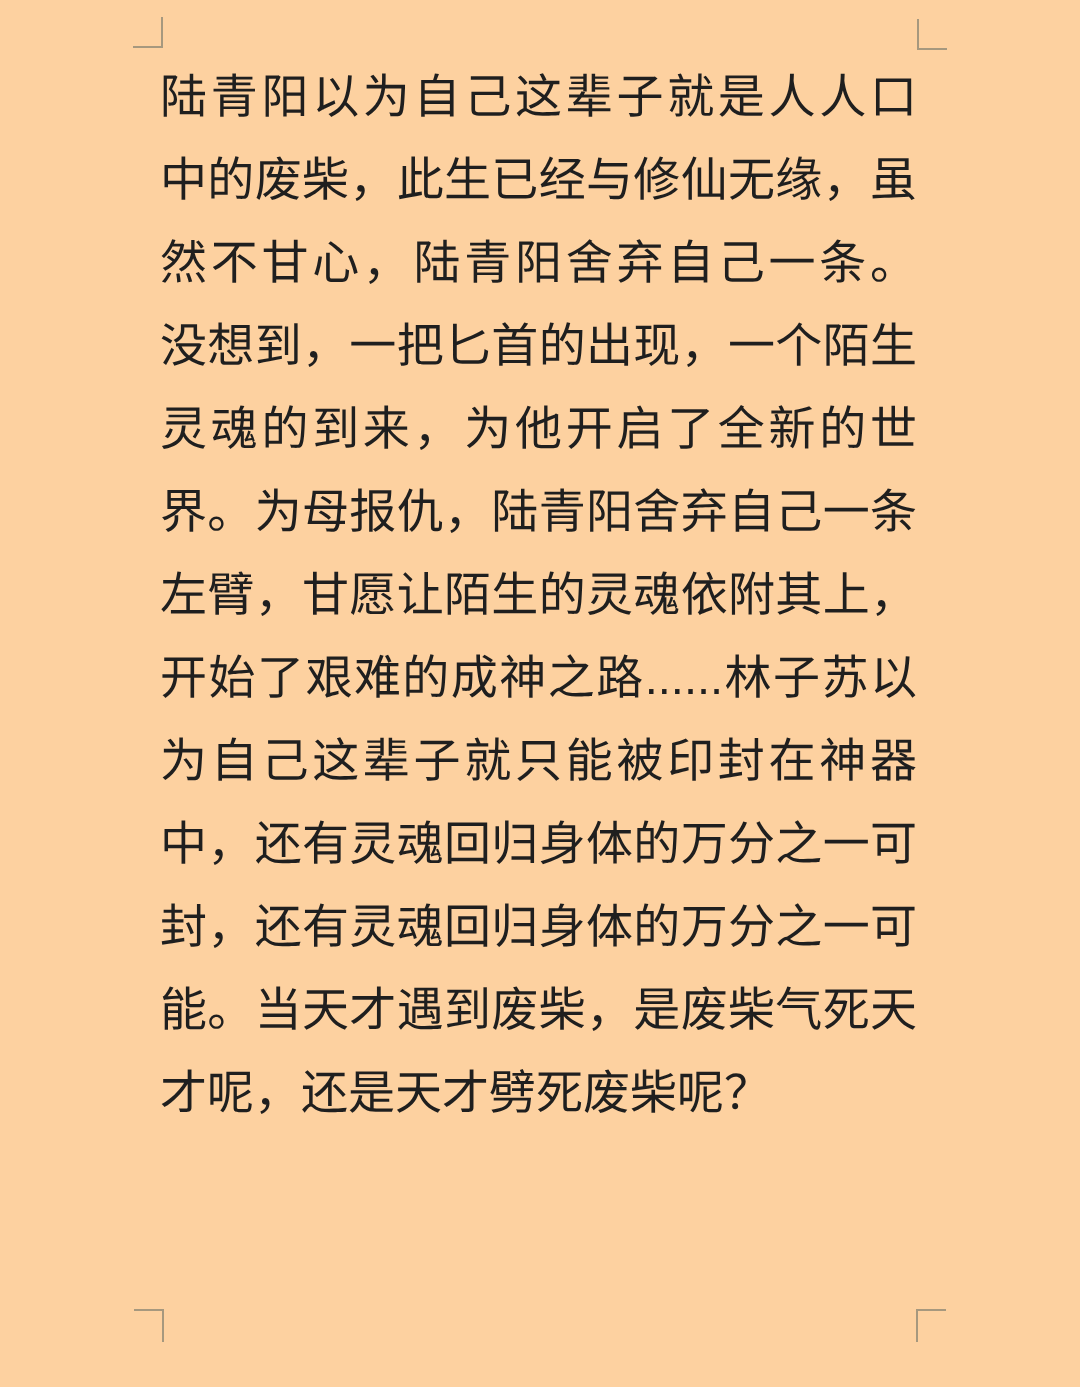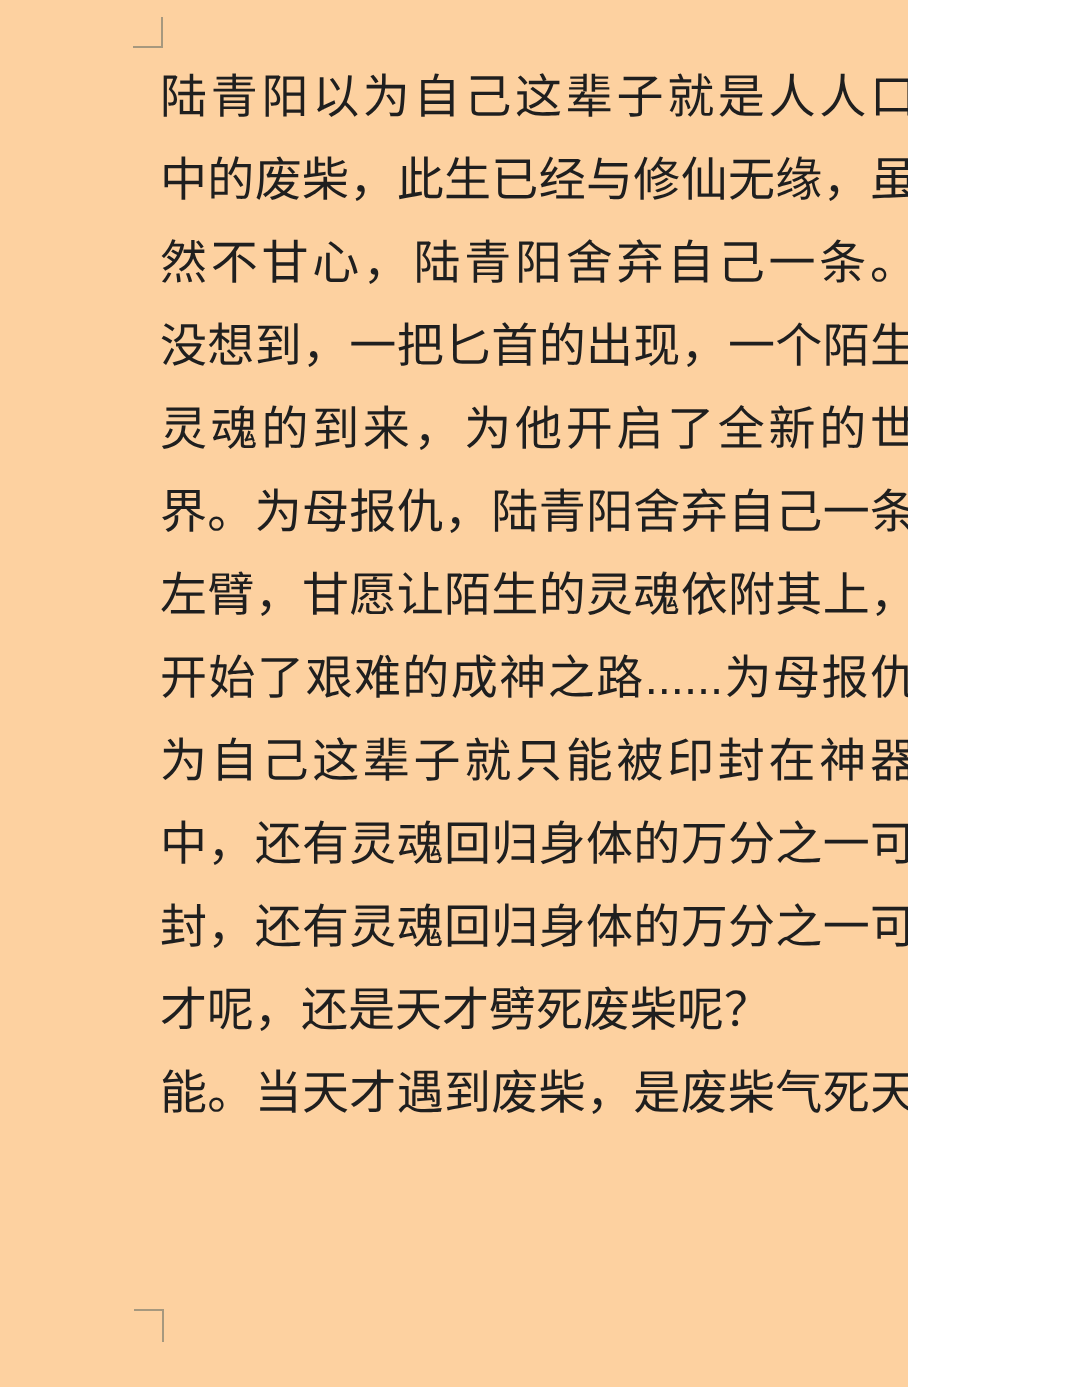--- a/index.html
+++ b/index.html
@@ -4,21 +4,21 @@
 <style>
   html, body {
     margin: 0;
     padding: 0;
   }
   body {
     font-family: "Liberation Sans", "DejaVu Sans", sans-serif;
   }
   .page {
     position: relative;
-    width: 908px;
+    width: 1080px;
     height: 1387px;
     overflow: hidden;
   }
   
   .crop-mark {
     position: absolute;
     width: 28px;
     height: 29px;
   }
   .crop-mark.tl {
@@ -80,20 +80,20 @@
   <div class="crop-mark br" style="border-color: rgb(166, 152, 126);"></div>
 
   <div class="body-text" style="color: rgb(31, 31, 31);">
       <div class="text-line">陆青阳以为自己这辈子就是人人口</div>
       <div class="text-line">中的废柴，此生已经与修仙无缘，虽</div>
       <div class="text-line">然不甘心，陆青阳舍弃自己一条。</div>
       <div class="text-line">没想到，一把匕首的出现，一个陌生</div>
       <div class="text-line">灵魂的到来，为他开启了全新的世</div>
       <div class="text-line">界。为母报仇，陆青阳舍弃自己一条</div>
       <div class="text-line">左臂，甘愿让陌生的灵魂依附其上，</div>
-      <div class="text-line">开始了艰难的成神之路......为母报仇</div>
+      <div class="text-line">开始了艰难的成神之路......林子苏以</div>
       <div class="text-line">为自己这辈子就只能被印封在神器</div>
       <div class="text-line">中，还有灵魂回归身体的万分之一可</div>
       <div class="text-line">封，还有灵魂回归身体的万分之一可</div>
+      <div class="text-line">能。当天才遇到废柴，是废柴气死天</div>
       <div class="text-line last">才呢，还是天才劈死废柴呢？</div>
-      <div class="text-line">能。当天才遇到废柴，是废柴气死天</div>
     </div>
 </div>
 
 </body></html>

